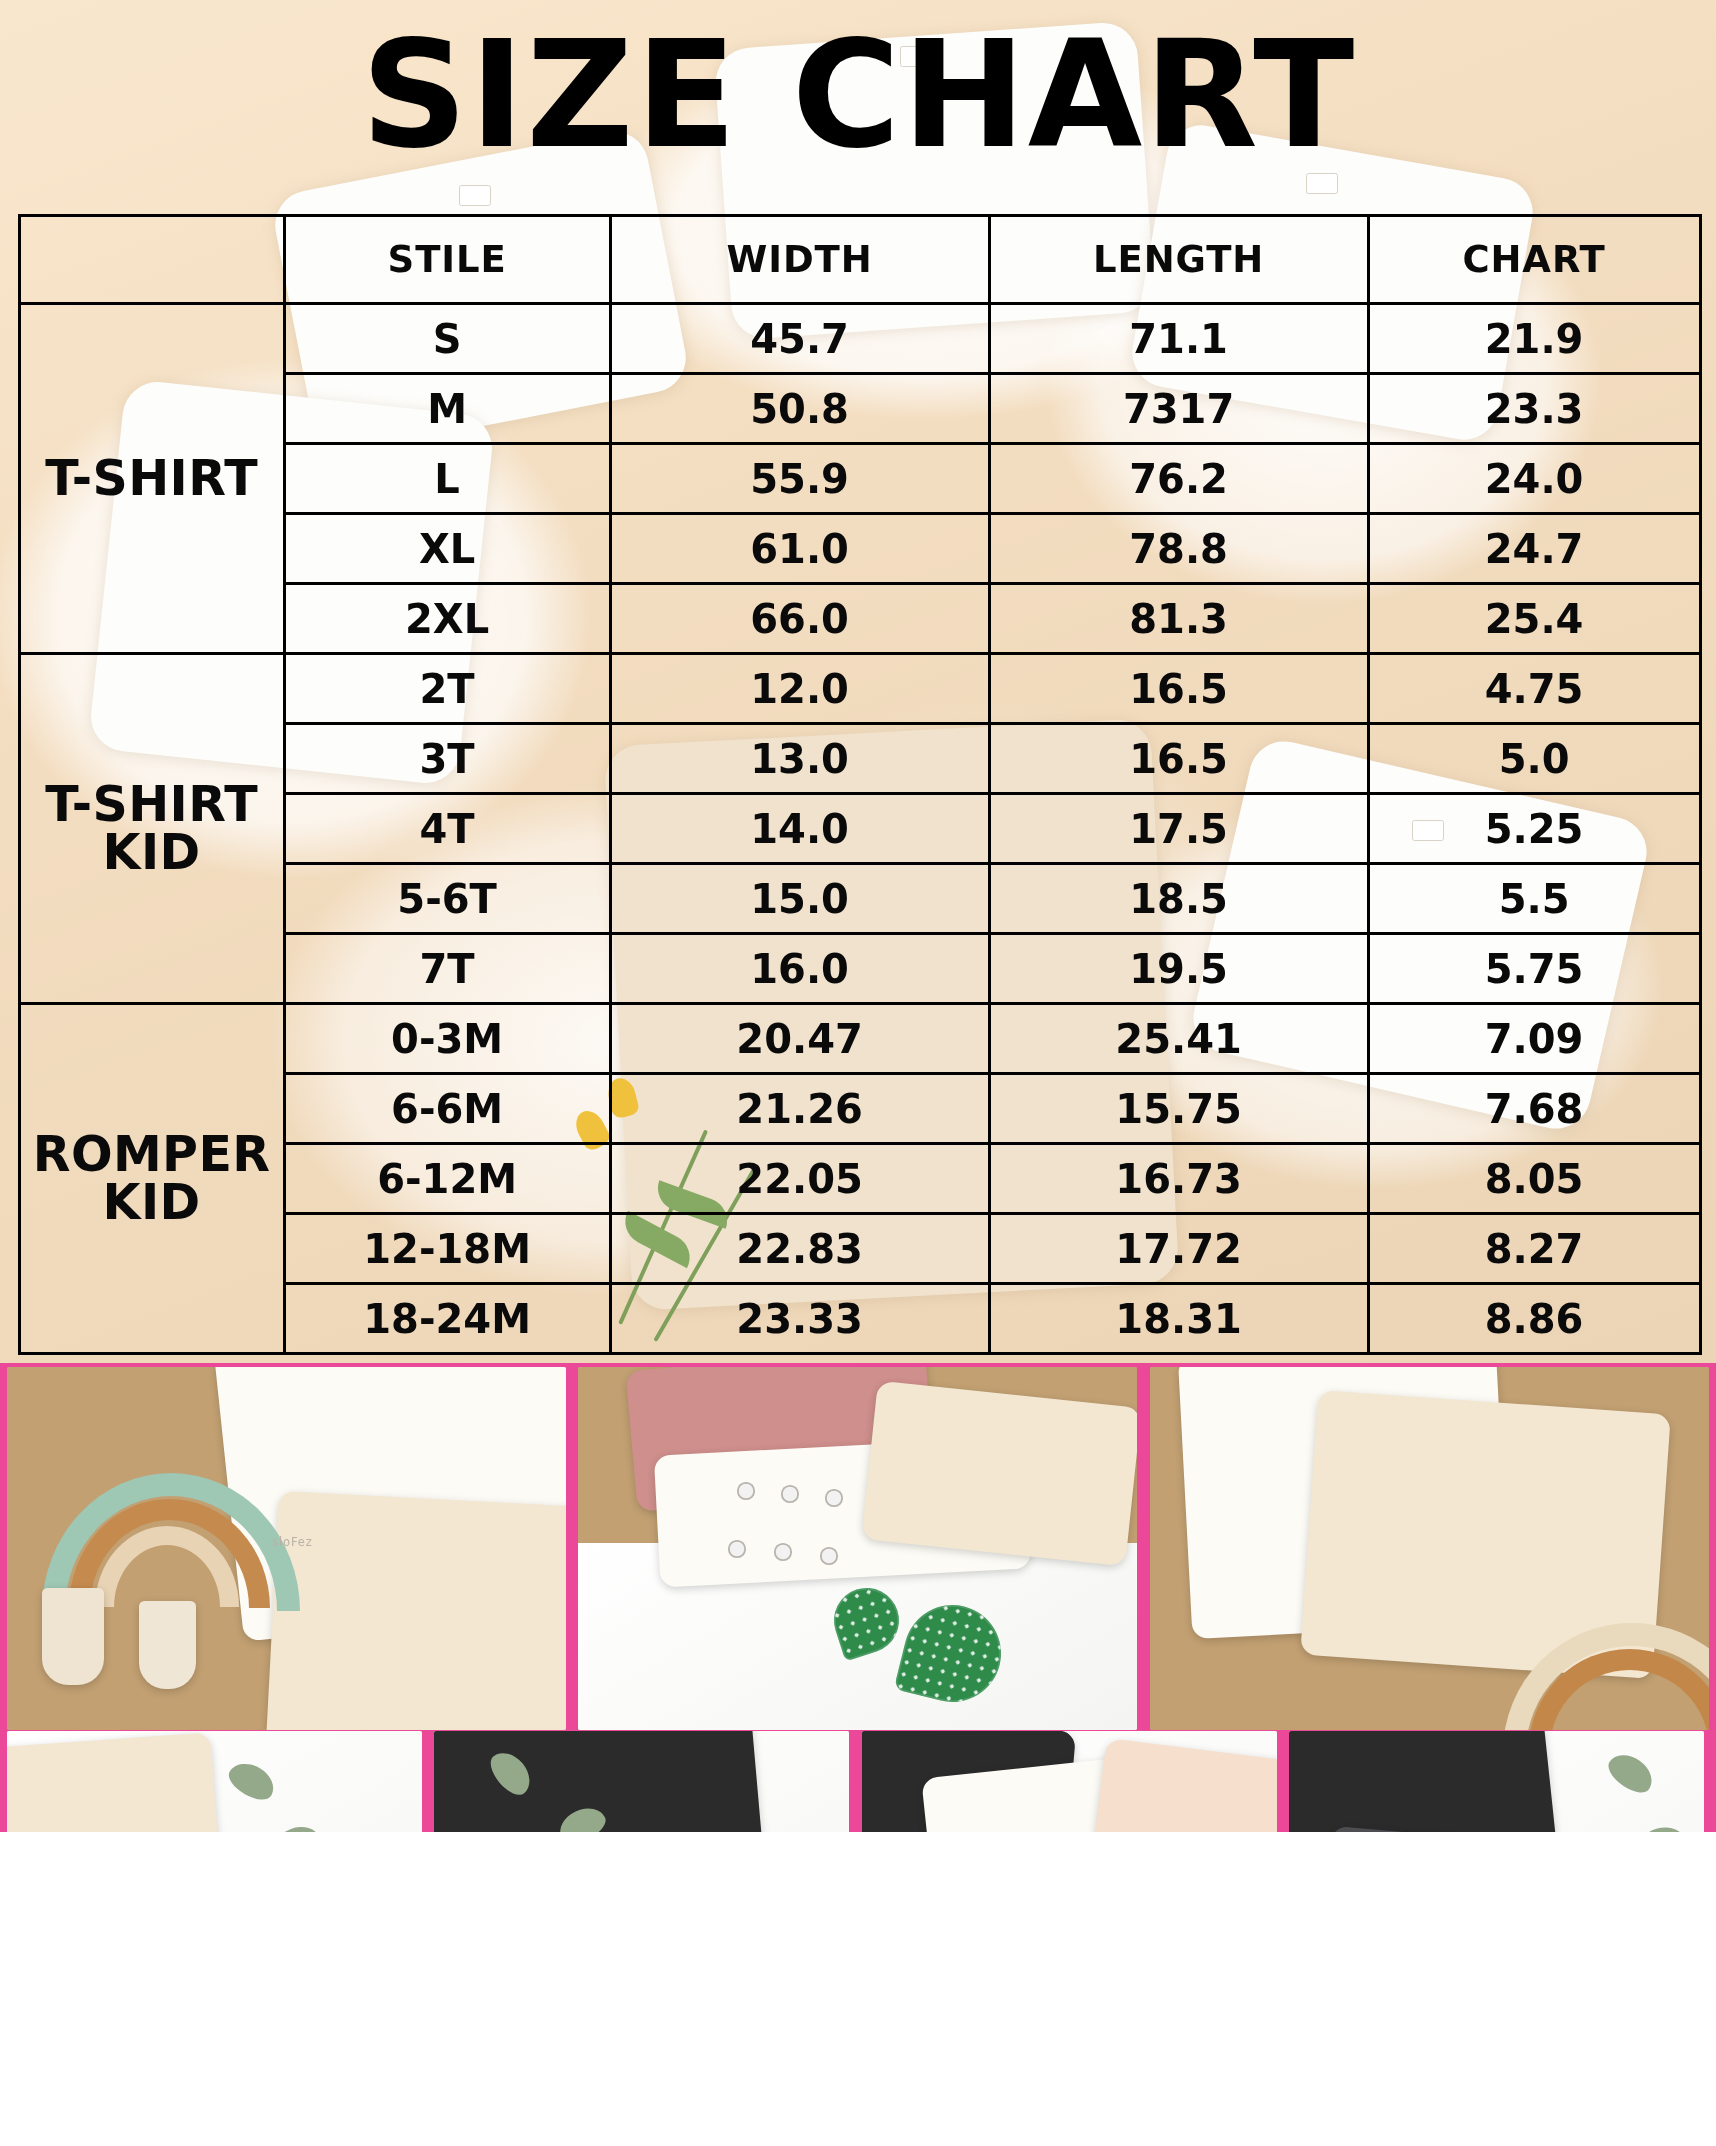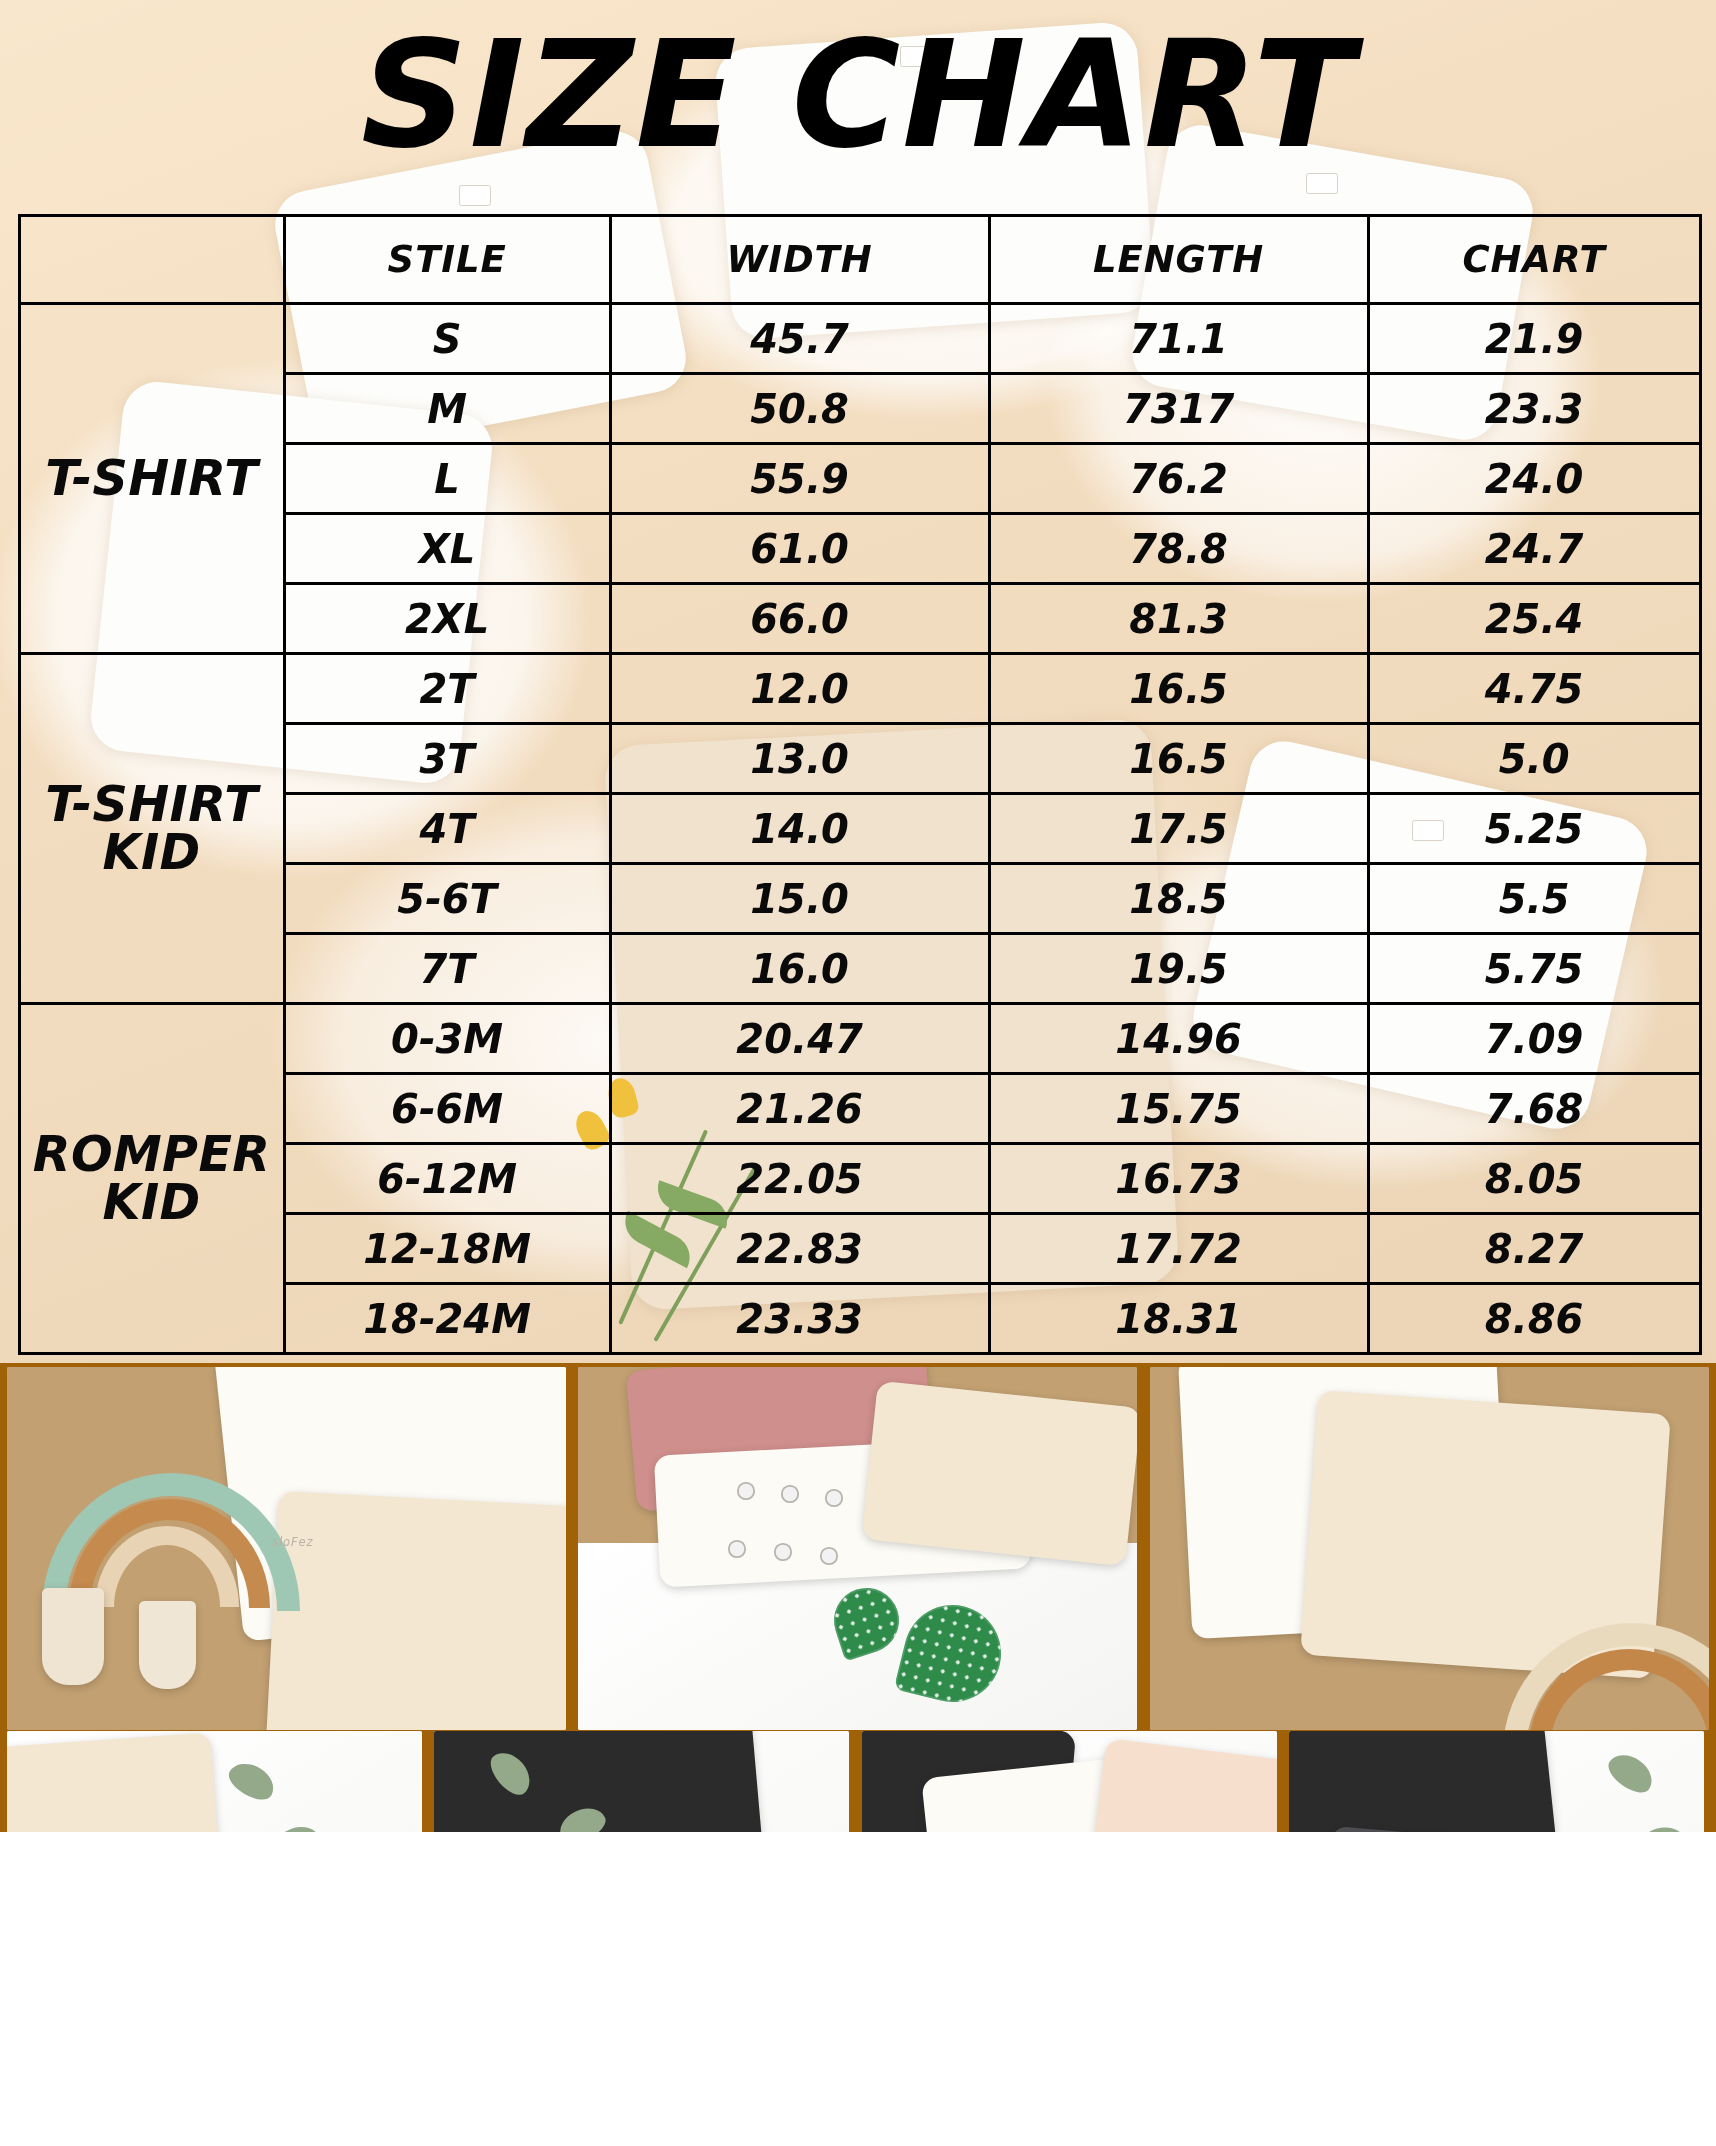--- a/index.html
+++ b/index.html
@@ -10,22 +10,21 @@
   body {
     width: 1717px;
     font-family: "Liberation Sans", sans-serif;
   }
 
   .page {
     position: relative;
     width: 1717px;
     height: 1832px;
     overflow: hidden;
-    background: #a16207;
-    font-style: italic;
+    background: #ec4899;
   }
 
   
   .bg-top {
     position: absolute;
     left: 0; top: 0;
     width: 1717px;
     height: 1363px;
     background:
       radial-gradient(ellipse 459px 265px at 926px 229px, rgba(255,255,255,0.95) 0%, rgba(255,255,255,0.75) 55%, rgba(255,255,255,0) 72%),
@@ -330,21 +329,21 @@
           <td>7T</td>
           <td>16.0</td>
           <td>19.5</td>
           <td>5.75</td>
         </tr>
 
         <tr class="grp-sep">
           <td class="group" rowspan="5">ROMPER KID</td>
           <td>0-3M</td>
           <td>20.47</td>
-          <td>14.96</td>
+          <td>25.41</td>
           <td>7.09</td>
         </tr>
         <tr>
           <td>6-6M</td>
           <td>21.26</td>
           <td>15.75</td>
           <td>7.68</td>
         </tr>
         <tr>
           <td>6-12M</td>

